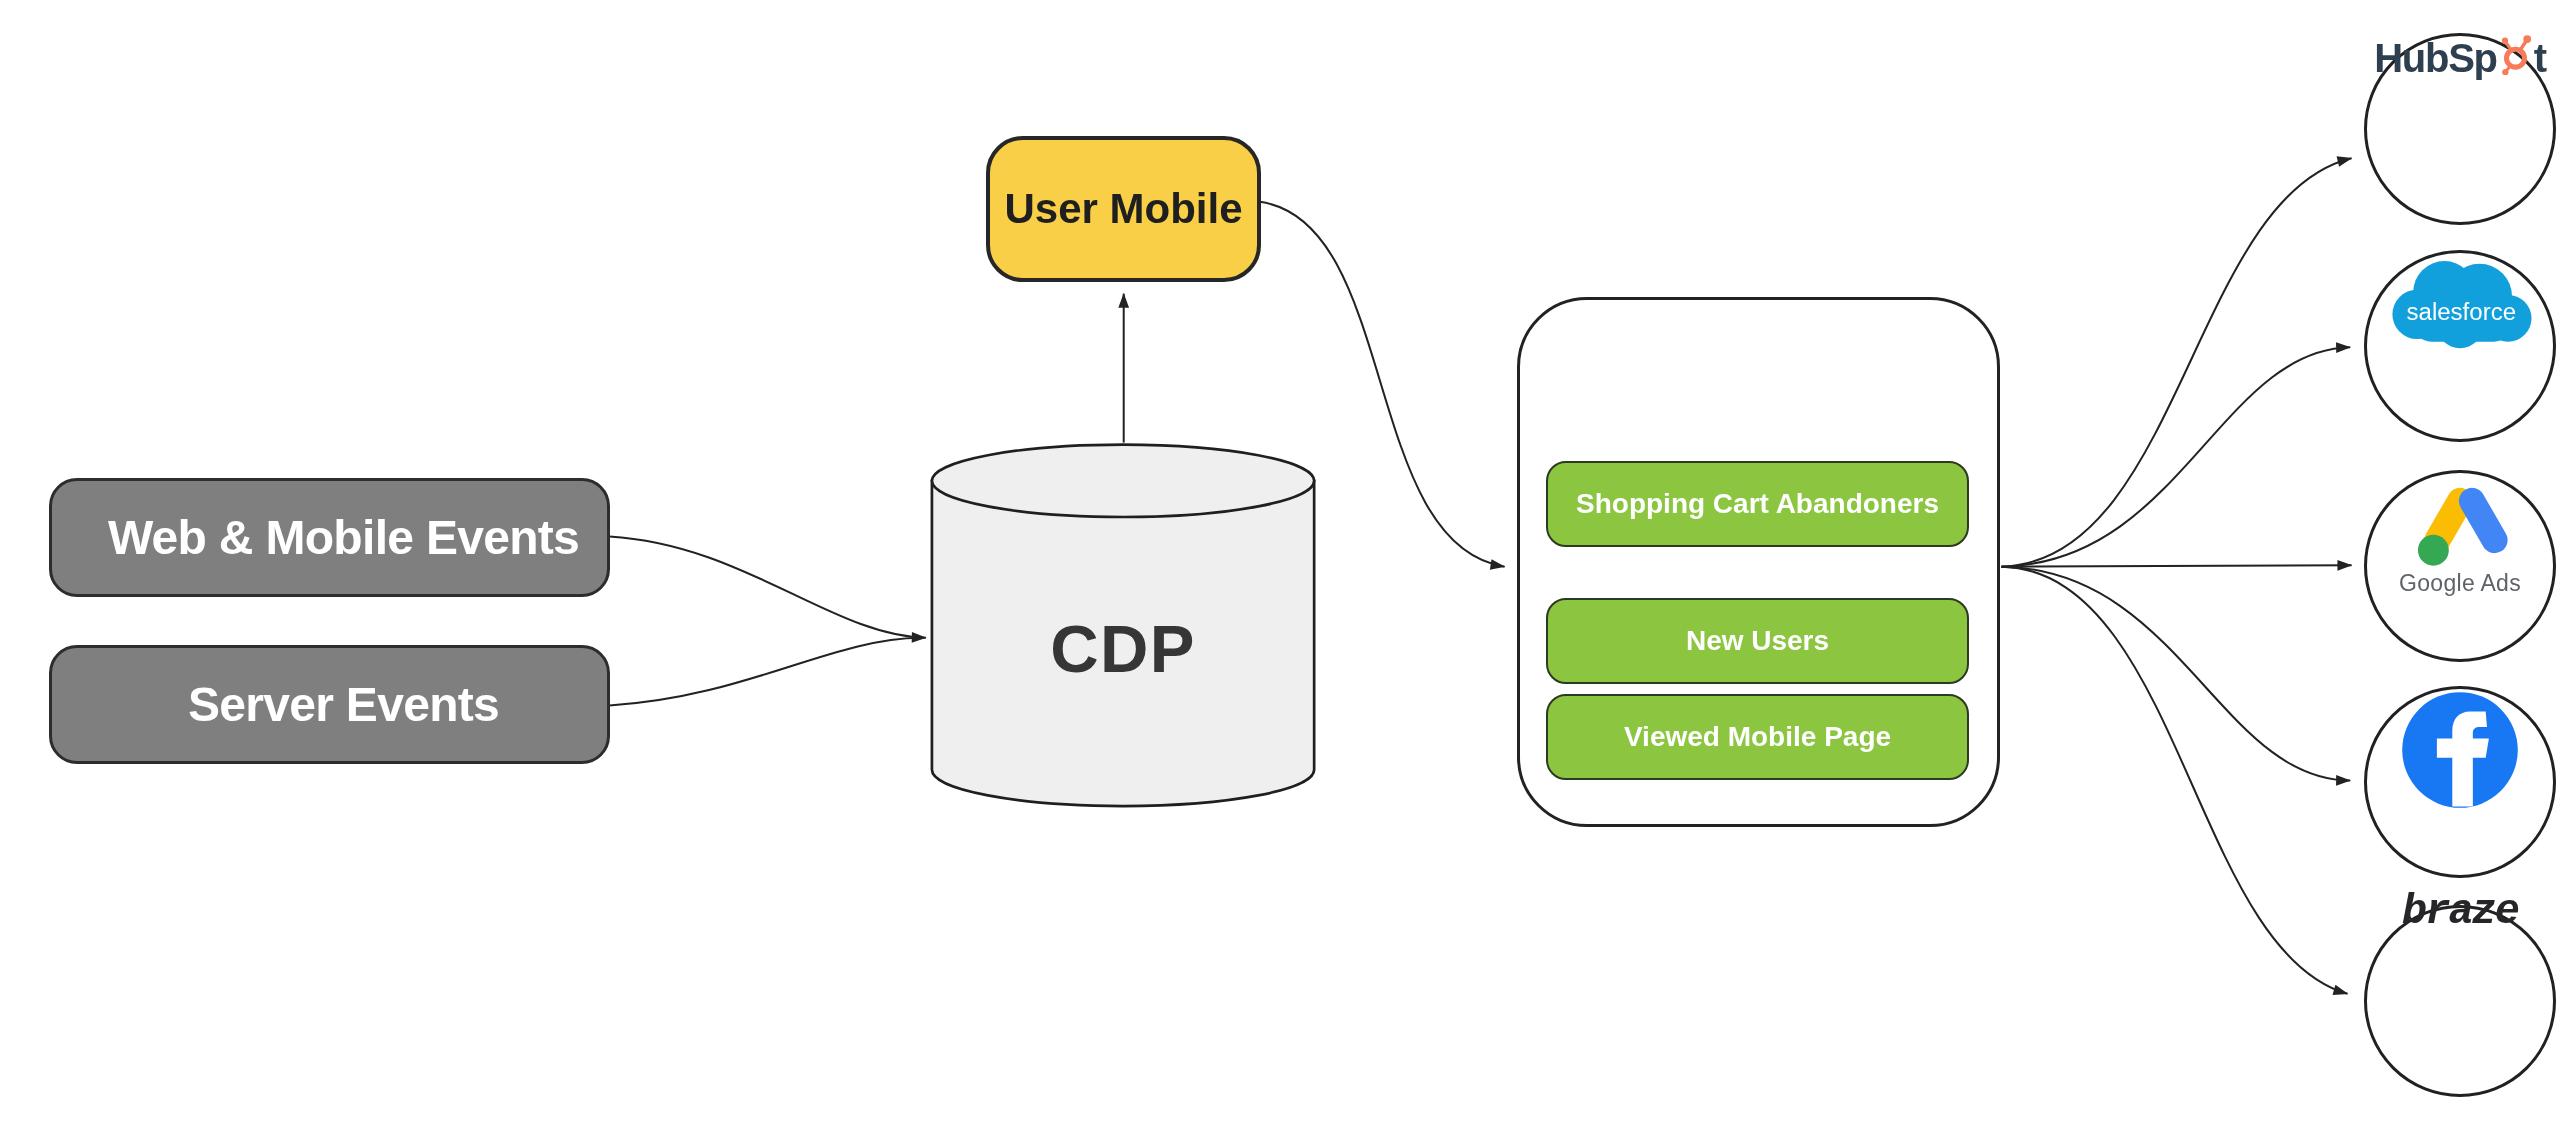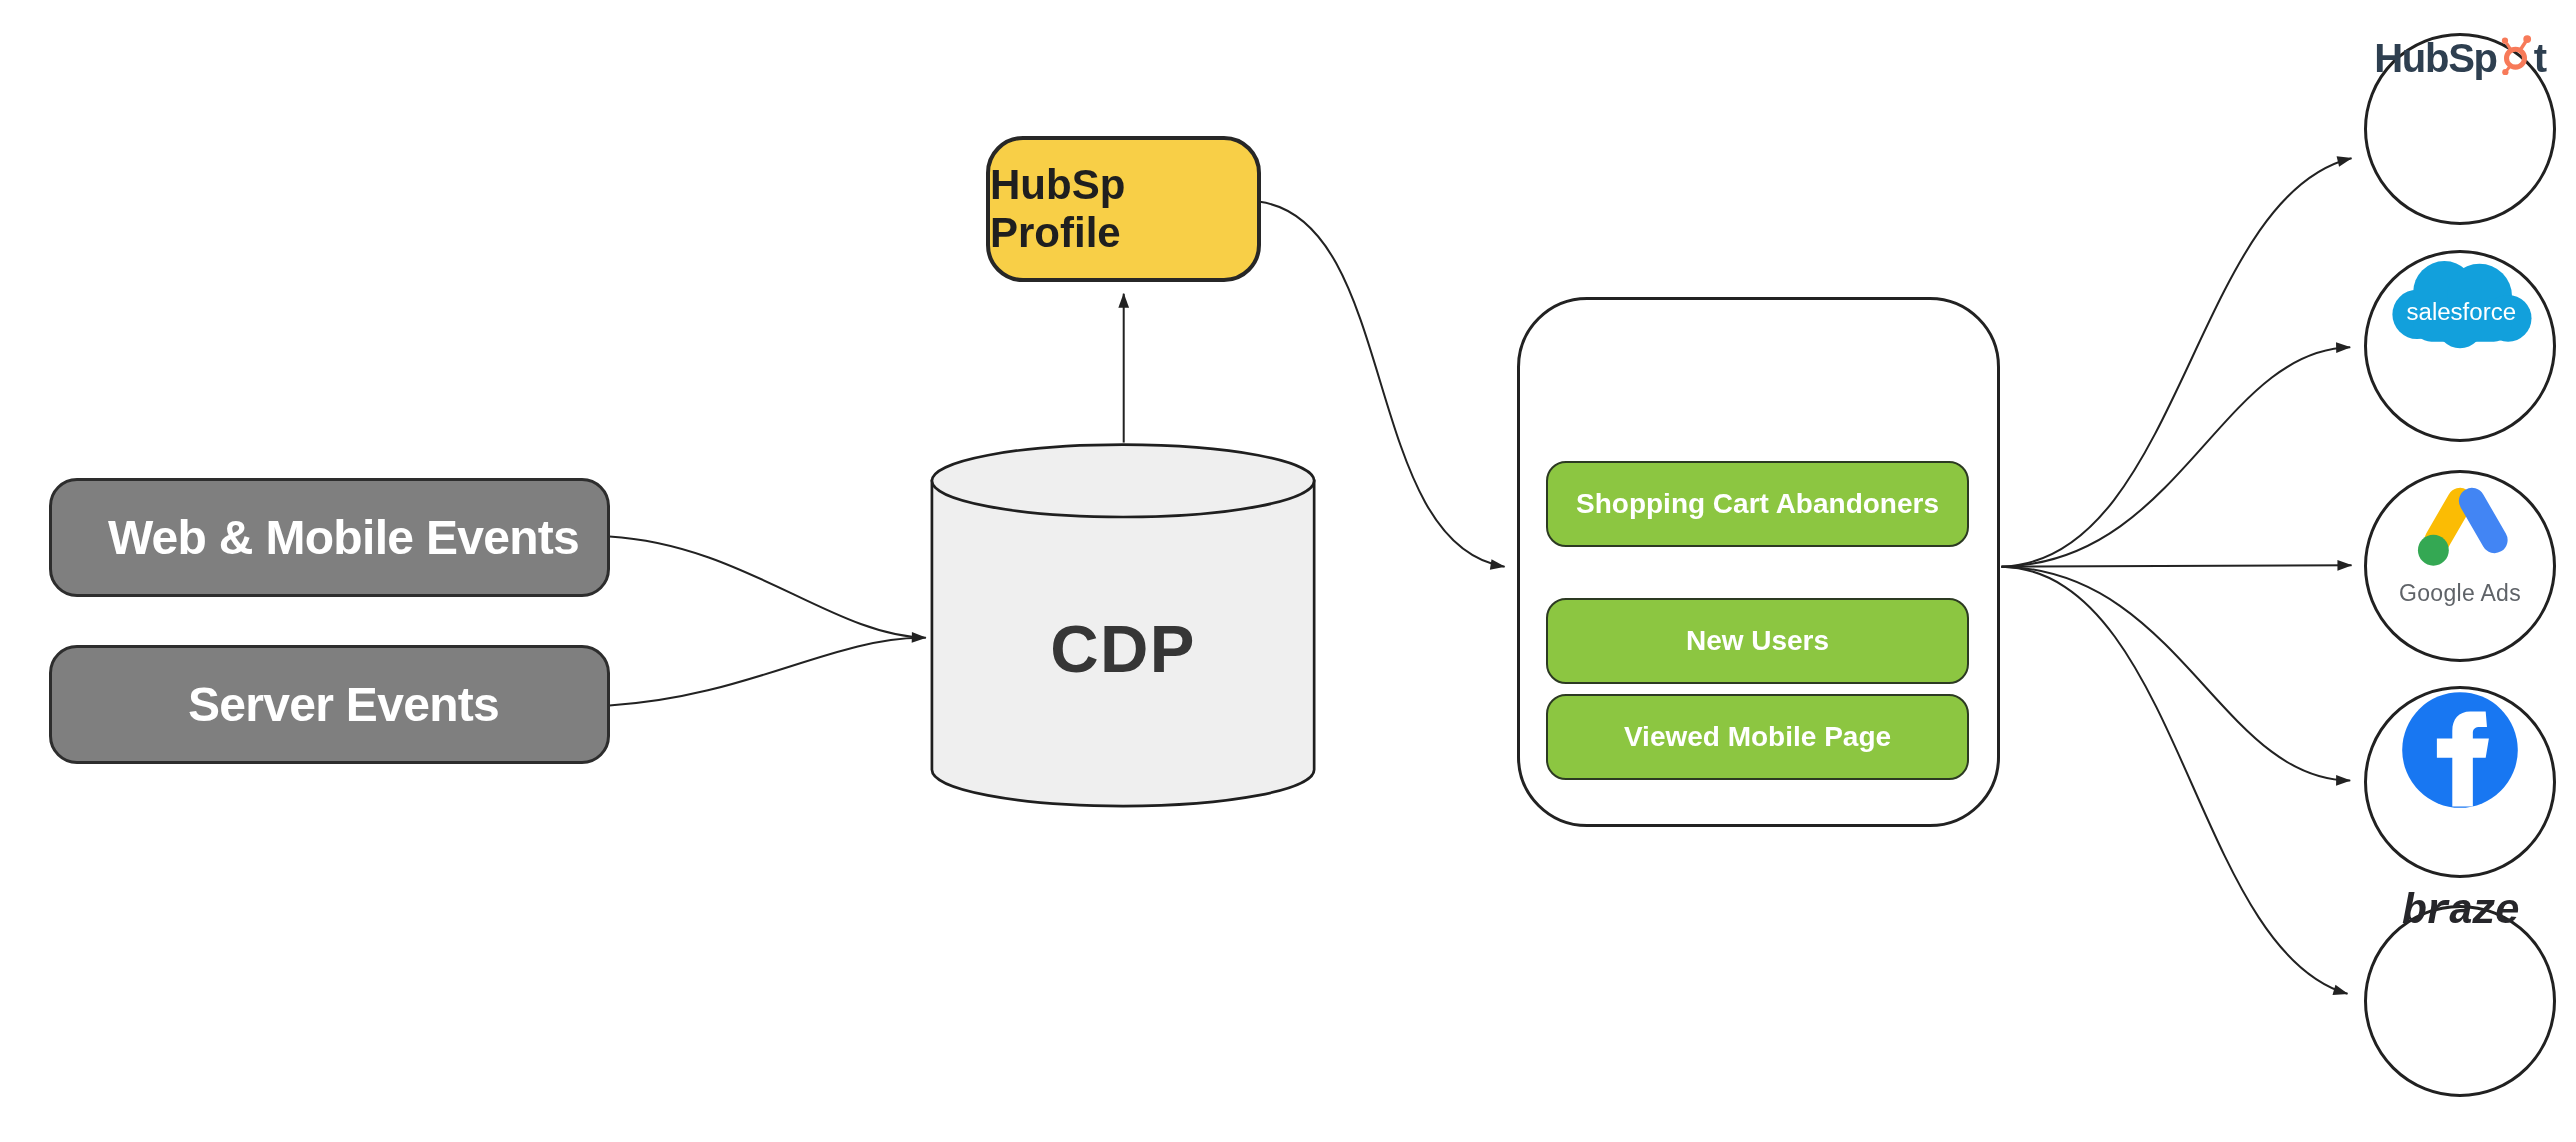--- a/index.html
+++ b/index.html
@@ -45,21 +45,21 @@
     background:#ffffff;border:3.4px solid #212121;
     display:flex;align-items:center;justify-content:flex-start;flex-direction:column;
   }
   #dest-hubspot{top:33px;} #dest-salesforce{top:250px;} #dest-google{top:470px;}
   #dest-facebook{top:686px;} #dest-braze{top:905px;}
 
   .hubspot-wordmark{display:flex;align-items:center;justify-content:center;
     color:var(--hubspot-navy);font-weight:bold;font-size:40px;letter-spacing:-1.3px;}
   .hubspot-wordmark svg{margin:-10.7px -1.3px 0 -0.7px;}
 
-  .google-wrap{display:flex;flex-direction:column;align-items:center;gap:12px;}
+  .google-wrap{display:flex;flex-direction:column;align-items:center;gap:2px;}
   .google-ads-label{color:var(--google-text);font-size:23px;font-weight:normal;letter-spacing:0.3px;}
 
   .braze-wordmark{
     font-family:Liberation Mono, monospace;font-style:italic;font-weight:bold;
     font-size:42px;color:var(--braze-ink);letter-spacing:-2px;margin-top:-20px;
   }
 </style>
 </head>
 <body>
 
@@ -91,21 +91,21 @@
   <div class="node src-box" id="src-web">
     <span>Web &amp; Mobile Events</span>
   </div>
   <div class="node src-box" id="src-server">
     <span>Server Events</span>
   </div>
 
   <div class="node" id="cdp-label">CDP</div>
 
   <div class="node" id="user-profile">
-    <span>HubSp Profile</span>
+    <span>User Mobile</span>
   </div>
 
   <div class="node" id="segments"></div>
   <div class="node seg-item" id="seg-1">
     <span>Shopping Cart Abandoners</span>
   </div>
   <div class="node seg-item" id="seg-2">
     <span>New Users</span>
   </div>
   <div class="node seg-item" id="seg-3">

